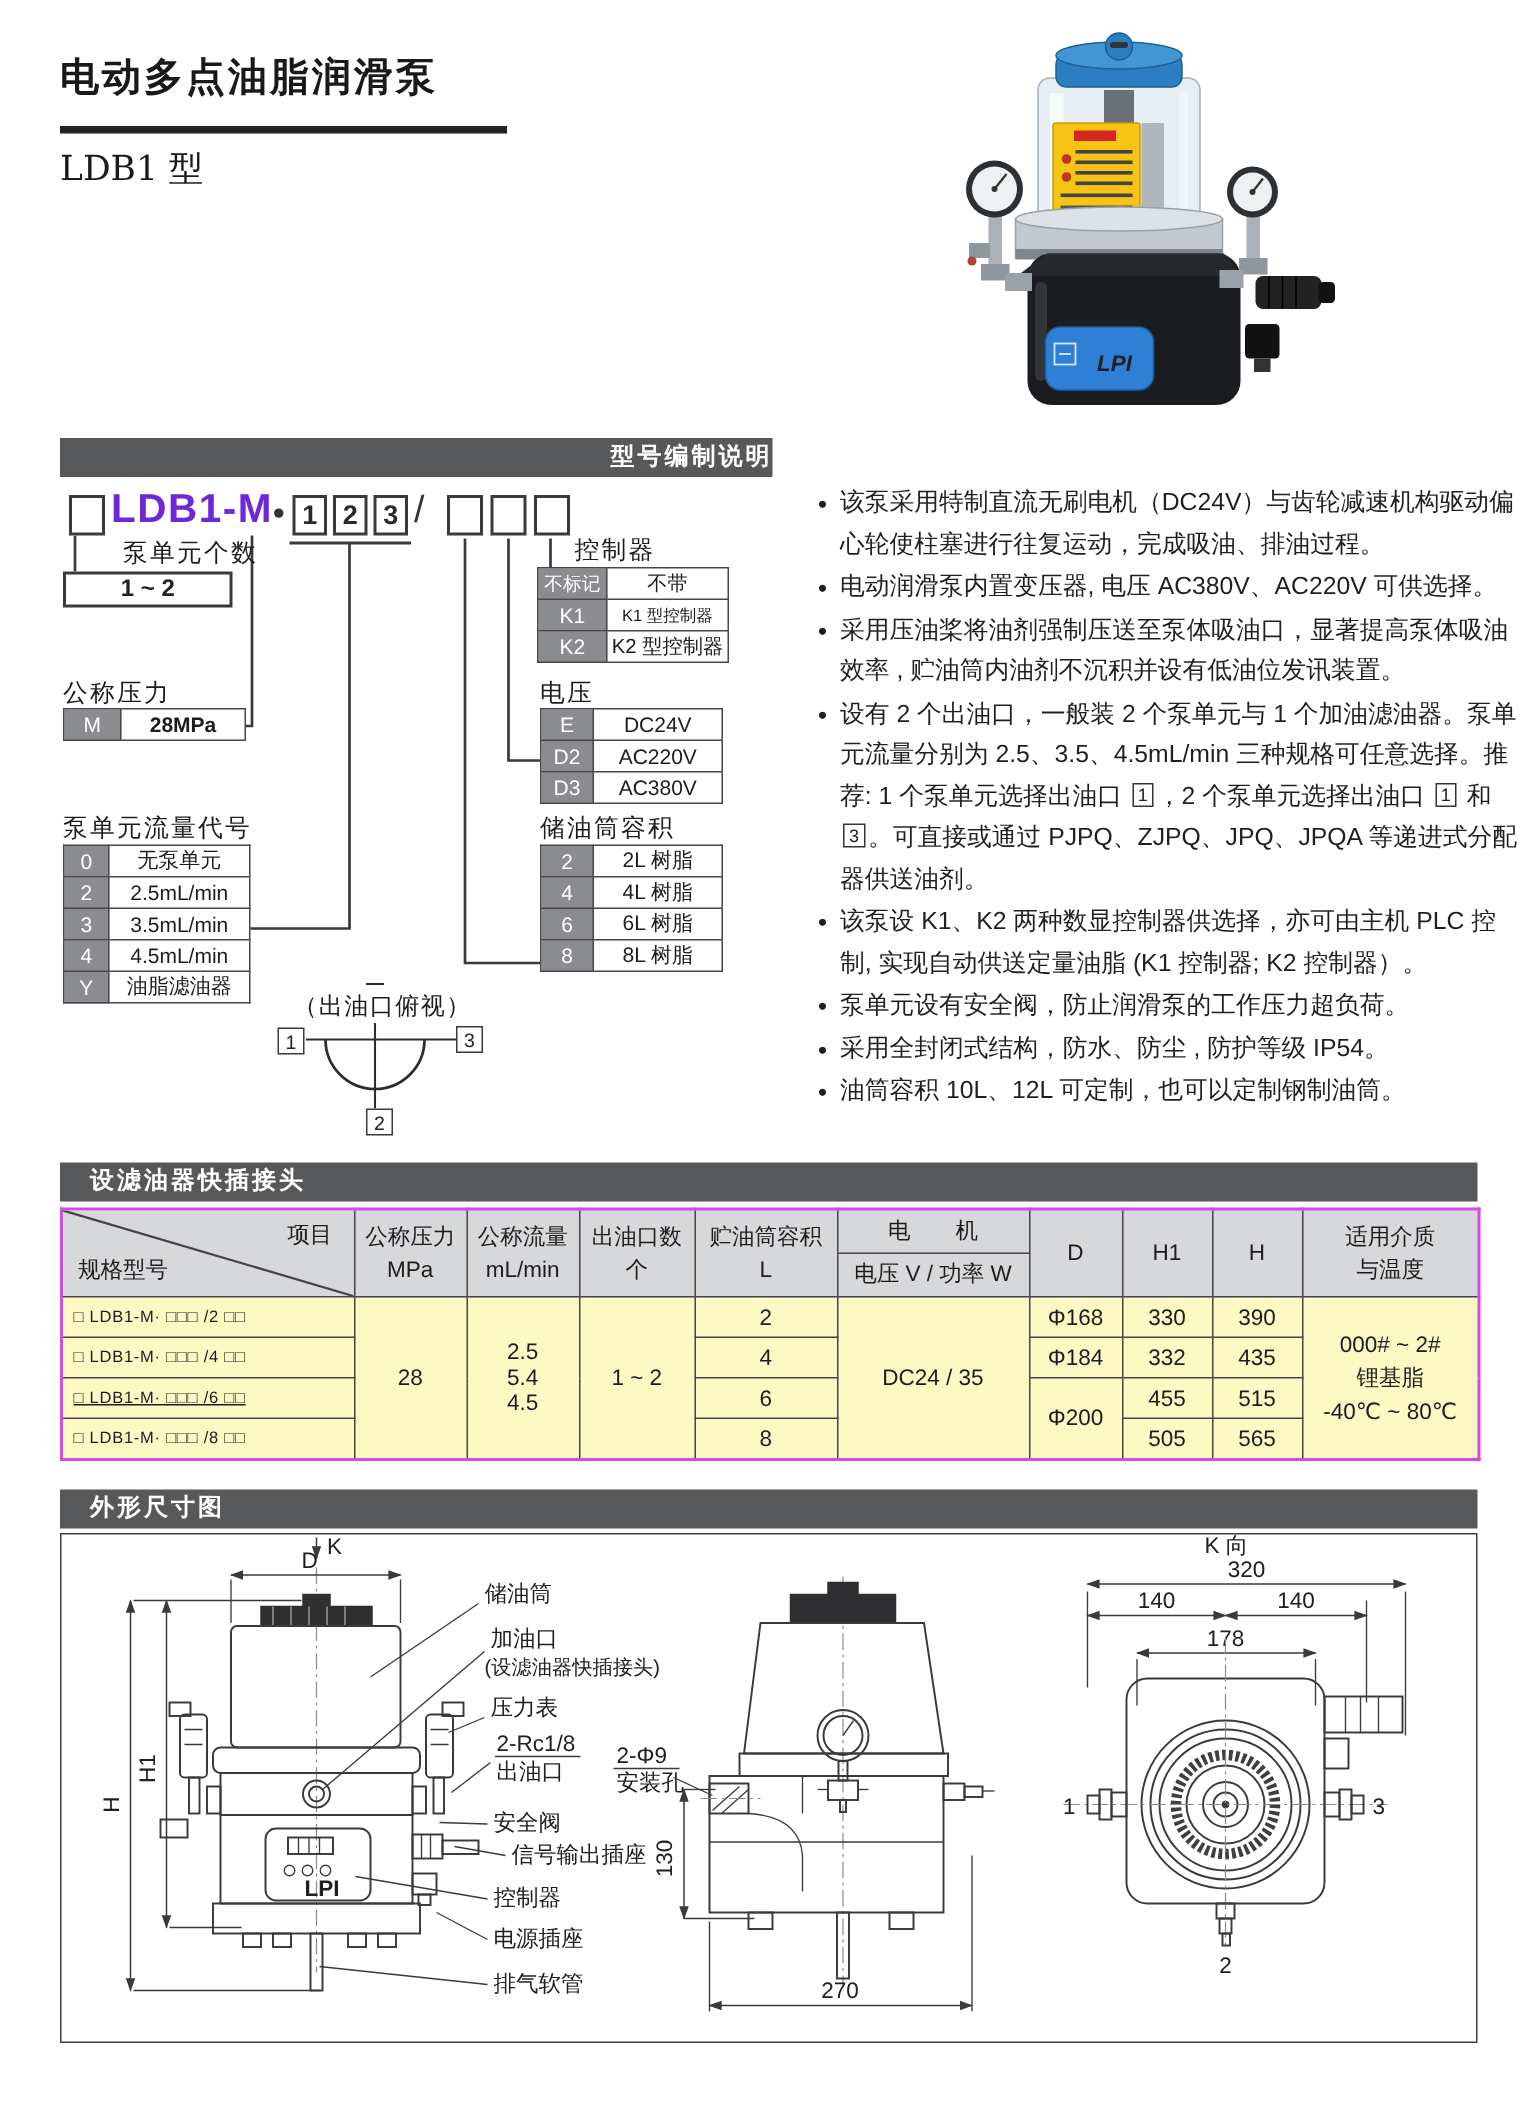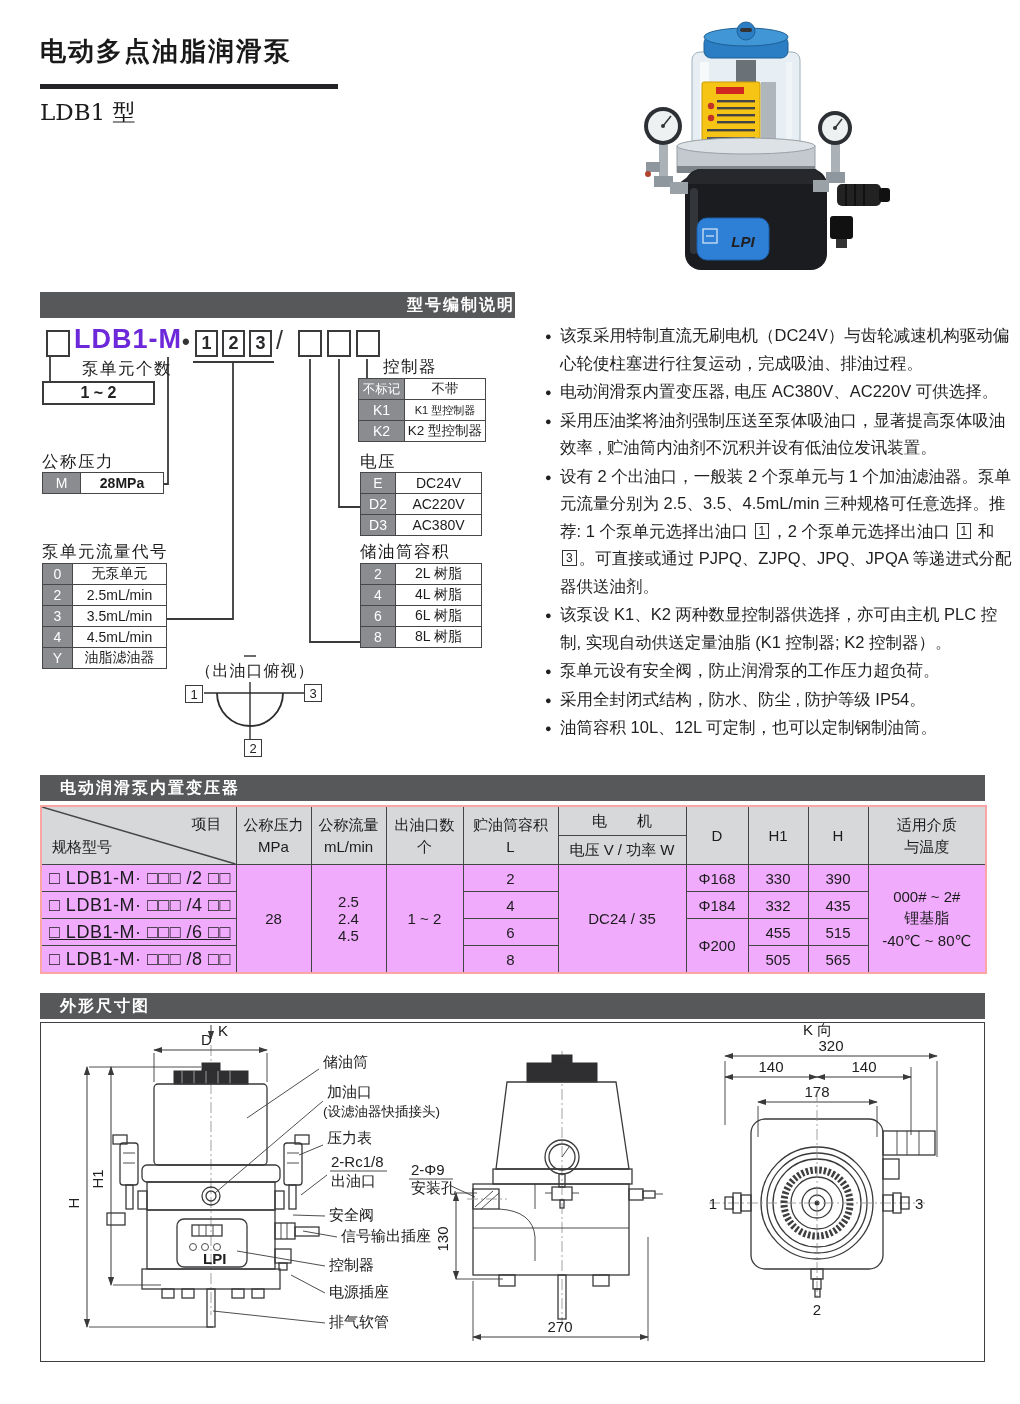--- a/index.html
+++ b/index.html
@@ -29,24 +29,24 @@
   .portbox{position:absolute;width:18px;height:18px;border:1.6px solid #3a3a3c;box-sizing:border-box;
            display:flex;align-items:center;justify-content:center;font-size:13px;color:#222;background:#fff;}
   .outlet-caption{position:absolute;font-size:16px;letter-spacing:1px;color:#1c1c1e;background:#fff;text-align:center;}
   
   .features{position:absolute;left:545px;top:322px;width:470px;margin:0;padding:0;list-style:none;}
   .features li{position:relative;padding-left:15px;font-size:16.5px;line-height:27.5px;color:#1f1f21;margin-bottom:1px;}
   .features li::before{content:"●";position:absolute;left:0;top:1px;font-size:11px;color:#1f1f21;}
   .inline-num{display:inline-block;border:1.3px solid #333;box-sizing:border-box;font-size:12px;line-height:14px;
               padding:0 3px;margin:0 2px;vertical-align:2px;color:#222;background:#fff;}
   
-  table.spec{position:absolute;left:40px;top:805px;border-collapse:collapse;table-layout:fixed;background:#f0abfc;border:2px solid #fca5a5;}
+  table.spec{position:absolute;left:40px;top:805px;border-collapse:collapse;table-layout:fixed;background:#fef9c3;border:2px solid #d946ef;}
   table.spec th,table.spec td{border:1.5px solid #454547;font-size:15px;font-weight:normal;text-align:center;padding:0;color:#1c1c1e;}
   table.spec thead th{background:#d7d8d9;line-height:1.45;}
-  table.spec td.model{text-align:left;padding-left:7px;font-size:18px;letter-spacing:.5px;white-space:nowrap;}
+  table.spec td.model{text-align:left;padding-left:7px;font-size:11px;letter-spacing:.5px;white-space:nowrap;}
   .diag{position:relative;}
   .diag svg{position:absolute;left:0;top:0;width:100%;height:100%;}
   .diag .dtop{position:absolute;top:6px;right:14px;font-size:15px;}
   .diag .dbot{position:absolute;bottom:6px;left:10px;font-size:15px;}
   .stack{display:flex;flex-direction:column;justify-content:space-around;height:100%;}
   .stack3{display:flex;flex-direction:column;justify-content:center;gap:4px;height:100%;}
   
   .dimbox{position:absolute;left:40px;top:1022px;width:945px;height:340px;border:1.6px solid #3f3f41;box-sizing:border-box;background:#fff;}
   svg .ol{stroke:#3a3a3c;stroke-width:1.3;fill:none;}
   svg .thin{stroke:#3a3a3c;stroke-width:.9;fill:none;}
@@ -294,21 +294,21 @@
     <li><span>采用压油桨将油剂强制压送至泵体吸油口，显著提高泵体吸油效率 , 贮油筒内油剂不沉积并设有低油位发讯装置。</span></li>
     <li>
       <span>设有 2 个出油口，一般装 2 个泵单元与 1 个加油滤油器。泵单元流量分别为 2.5、3.5、4.5mL/min 三种规格可任意选择。推荐: 1 个泵单元选择出油口 </span><span class="inline-num">1</span><span>，2 个泵单元选择出油口 </span><span class="inline-num">1</span><span> 和 </span><span class="inline-num">3</span><span>。可直接或通过 PJPQ、ZJPQ、JPQ、JPQA 等递进式分配器供送油剂。</span>
     </li>
     <li><span>该泵设 K1、K2 两种数显控制器供选择，亦可由主机 PLC 控制, 实现自动供送定量油脂 (K1 控制器; K2 控制器）。</span></li>
     <li><span>泵单元设有安全阀，防止润滑泵的工作压力超负荷。</span></li>
     <li><span>采用全封闭式结构，防水、防尘 , 防护等级 IP54。</span></li>
     <li><span>油筒容积 10L、12L 可定制，也可以定制钢制油筒。</span></li>
   </ul>
 
-  <div class="secbar" style="left:40px;top:775px;width:945px;">电动润滑泵内置变压器</div>
+  <div class="secbar" style="left:40px;top:775px;width:945px;">设滤油器快插接头</div>
 
   <table class="spec">
     <colgroup>
       <col style="width:195px">
         <col style="width:75px">
         <col style="width:75px">
         <col style="width:77px">
         <col style="width:95px">
       <col style="width:128px">
         <col style="width:62px">
@@ -354,21 +354,21 @@
         <th style="height:28px;">电压 V / 功率 W</th>
       </tr>
     </thead>
     <tbody>
       <tr>
         <td class="model" style="height:26px;">□ LDB1-M· □□□ /2 □□</td>
         <td rowspan="4">28</td>
         <td rowspan="4">
           <div class="stack">
             <span>2.5</span>
-            <span>2.4</span>
+            <span>5.4</span>
             <span>4.5</span>
           </div>
         </td>
         <td rowspan="4">1 ~ 2</td>
         <td>2</td>
         <td rowspan="4">DC24 / 35</td>
         <td>Φ168</td>
         <td>330</td>
         <td>390</td>
         <td rowspan="4">

